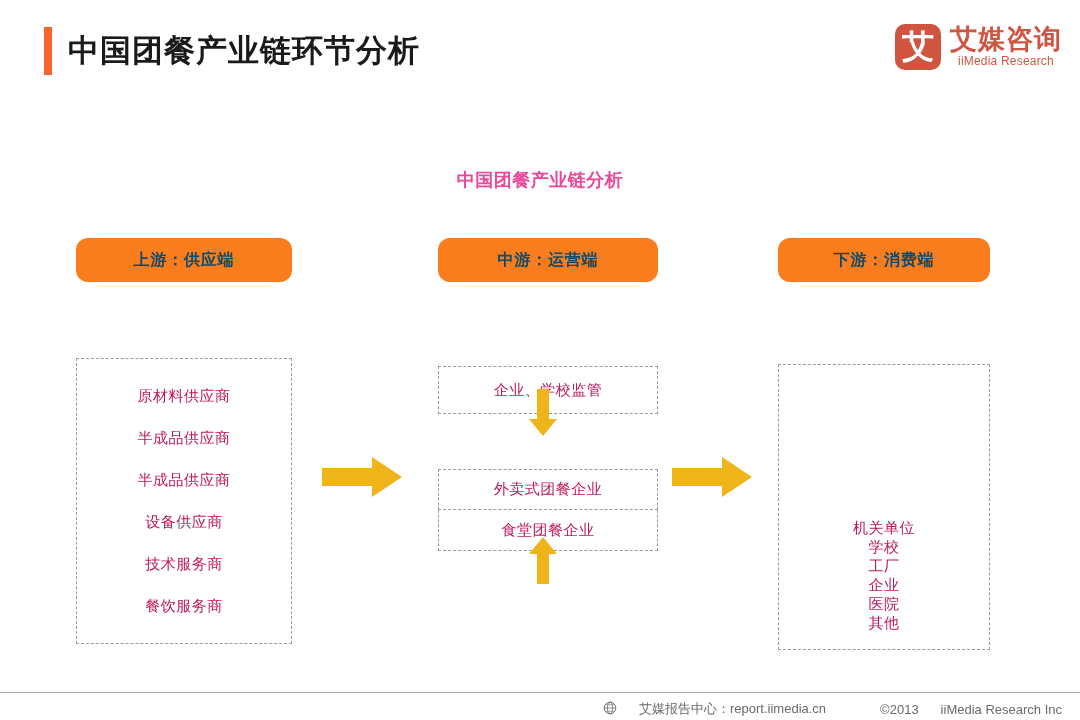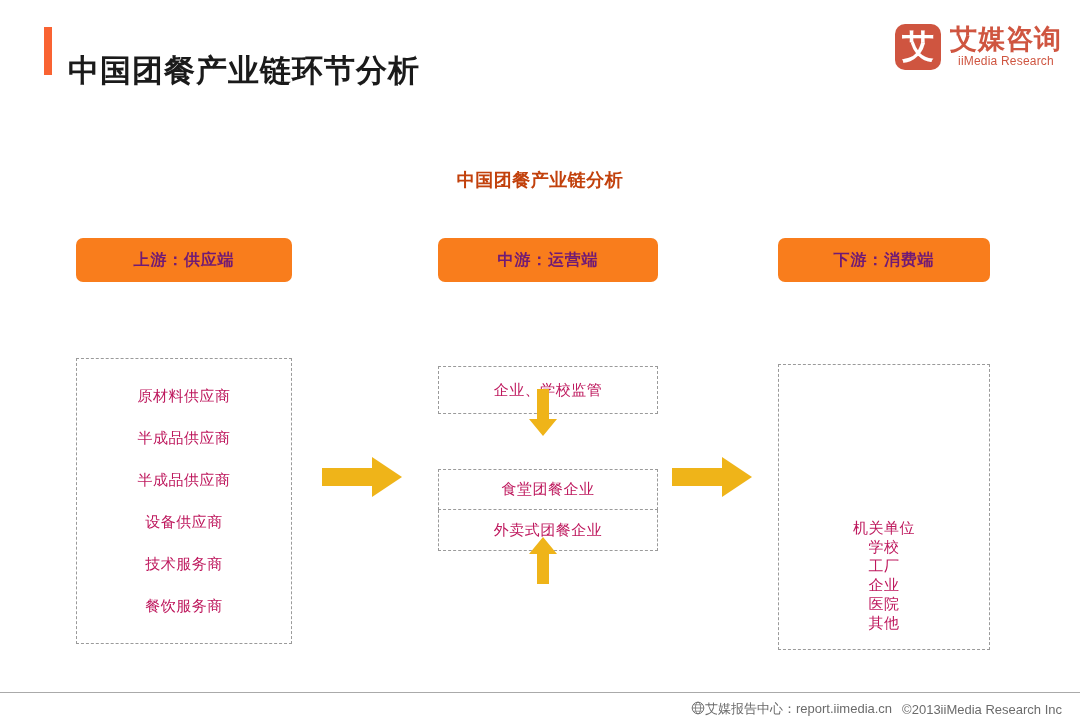--- a/index.html
+++ b/index.html
@@ -31,21 +31,20 @@
   }
   .page-title {
     position: absolute;
     left: 68px; top: 27px;
     font-size: 31px;
     font-weight: 700;
     letter-spacing: 1px;
     color: #1a1a1a;
     line-height: 48px;
     white-space: nowrap;
-    margin-top: 20px;
   }
 
   
   .logo {
     position: absolute;
     right: 18px; top: 24px;
     display: flex;
     align-items: center;
     gap: 9px;
   }
@@ -84,41 +83,41 @@
   }
 
   
   .chart-title {
     position: absolute;
     left: 0; top: 168px;
     width: 1080px;
     text-align: center;
     font-size: 18px;
     font-weight: 700;
-    color: #c2410c;
+    color: #ec4899;
     letter-spacing: 0.5px;
   }
 
   
   .column {
     position: absolute;
     top: 238px;
   }
   .col-upstream   { left: 76px;  width: 216px; }
   .col-midstream  { left: 438px; width: 220px; }
   .col-downstream { left: 778px; width: 212px; }
 
   .stage-header {
     background: #f97d1c;
-    border-radius: 7px;
+    border-radius: 12px;
     height: 44px;
     display: flex;
     align-items: center;
     justify-content: center;
-    color: #701a75;
+    color: #0c4a6e;
     font-size: 16px;
     font-weight: 700;
     letter-spacing: 0.8px;
   }
 
   .dashed-box {
     border: 1.6px dashed #9a9a9a;
     box-sizing: border-box;
   }
 
@@ -184,21 +183,21 @@
     position: absolute;
     left: 0; top: 692px;
     width: 1080px; height: 1px;
     background: #aaaaaa;
   }
   .footer {
     position: absolute;
     right: 18px; top: 700px;
     display: flex;
     align-items: center;
-    gap: 0;
+    gap: 22px;
     font-size: 13px;
     color: #6b6b6b;
     white-space: nowrap;
   }
   .footer-sep { display: inline-block; width: 10px; }
 </style>
 </head>
 <body>
 
 <div class="header">
@@ -232,24 +231,24 @@
   <div class="stage-header">中游：运营端</div>
 
   <div class="dashed-box mid-box mid-top">
     <div class="node">企业、学校监管</div>
   </div>
 
   <div style="height:55px;"></div>
 
   <div class="mid-ops">
     <div class="mid-row">
-      <div class="node">食堂团餐企业</div>
+      <div class="node">外卖式团餐企业</div>
     </div>
     <div class="mid-row">
-      <div class="node">外卖式团餐企业</div>
+      <div class="node">食堂团餐企业</div>
     </div>
   </div>
 
   <div style="height:55px;"></div>
 
 </div>
 
 <div class="column col-downstream">
   <div class="stage-header">下游：消费端</div>
   <div class="dashed-box node-list downstream-body">

